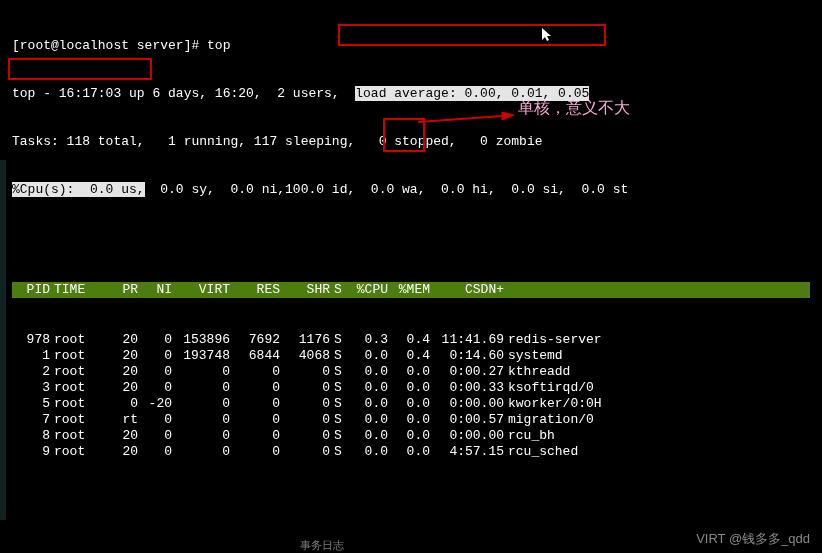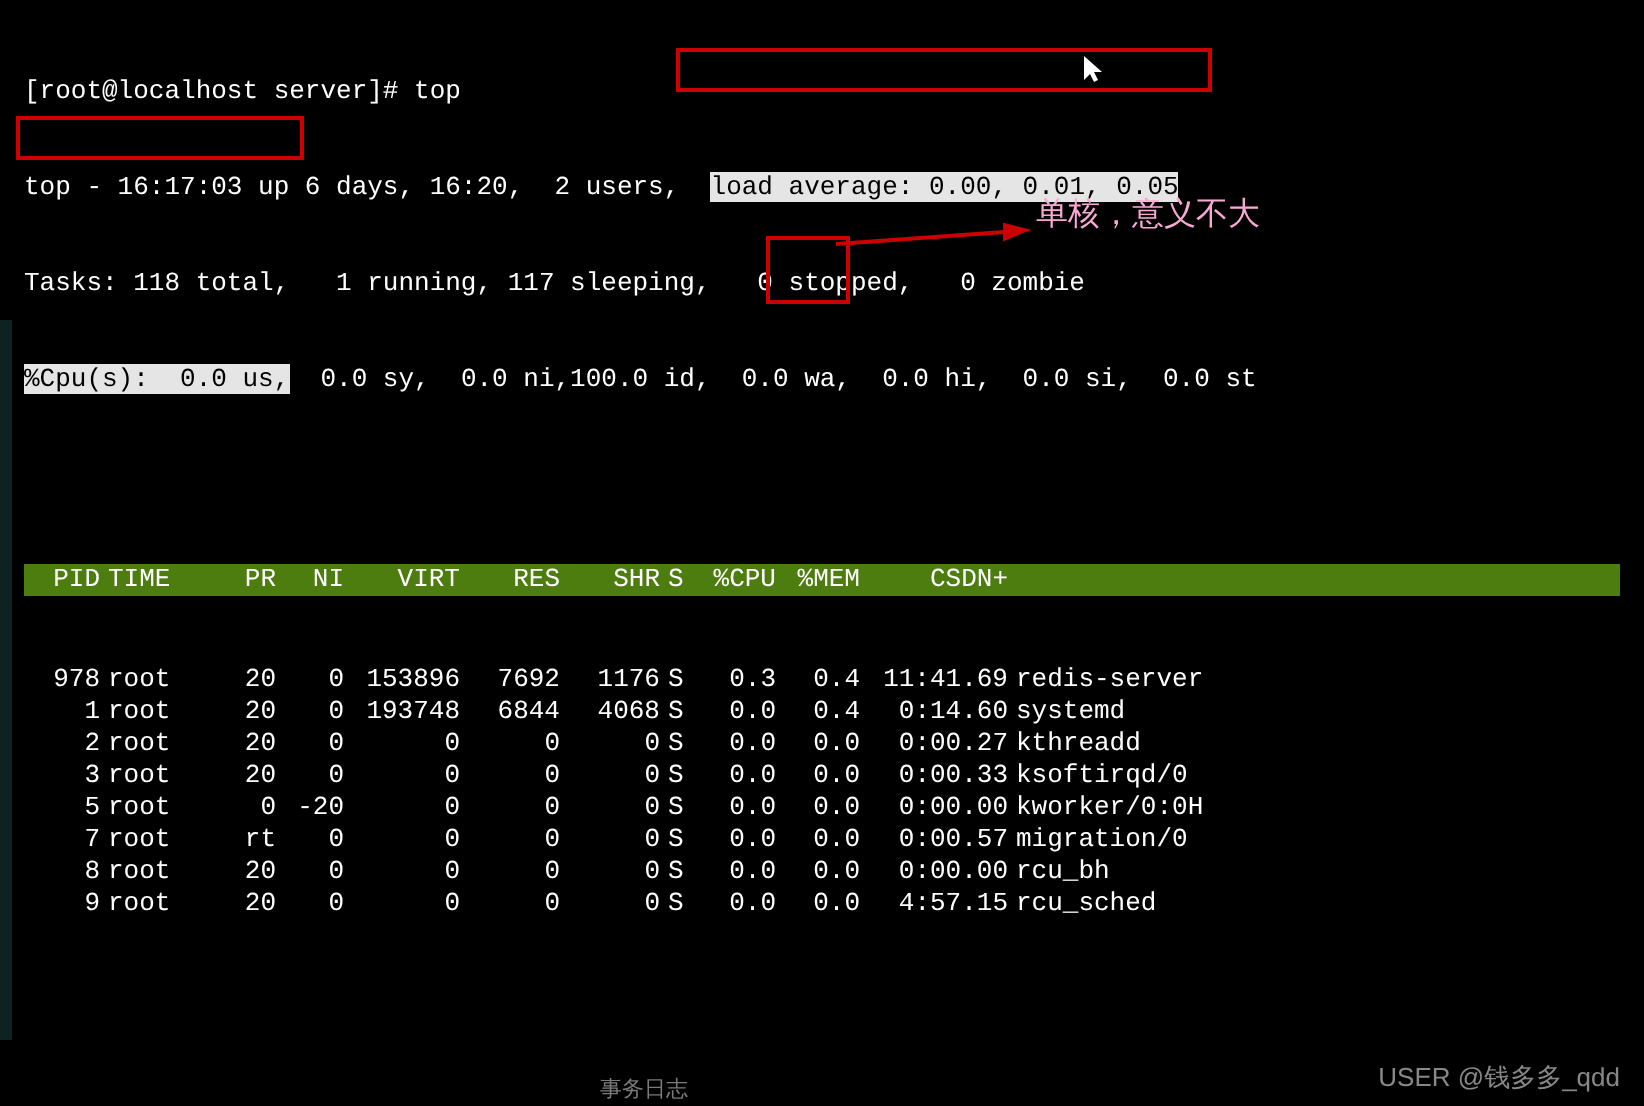--- a/index.html
+++ b/index.html
@@ -49,17 +49,17 @@
 <div class="box-red" style="left:383px;top:118px;width:38px;height:30px"></div>
 
 <svg class="arrow" style="left:418px;top:110px" width="100" height="20">
     <line x1="0" y1="12" x2="84" y2="6" stroke-width="2"></line>
     <polygon points="84,2 96,5 84,10"></polygon>
   </svg>
 <div class="annot" style="left:518px;top:100px">单核，意义不大</div>
 
 <div class="leftstrip"></div>
 <div class="tabfrag">事务日志</div>
-<div class="watermark">USER @钱多多_qdd</div>
+<div class="watermark">VIRT @钱多多_qdd</div>
 
 <svg style="position:absolute;left:542px;top:28px;fill:#fff" width="10" height="14" viewBox="0 0 10 14">
     <path d="M0 0 L0 12 L3 9 L5 13 L7 12 L5 8 L9 8 Z"></path>
   </svg>
 
 </body></html>

